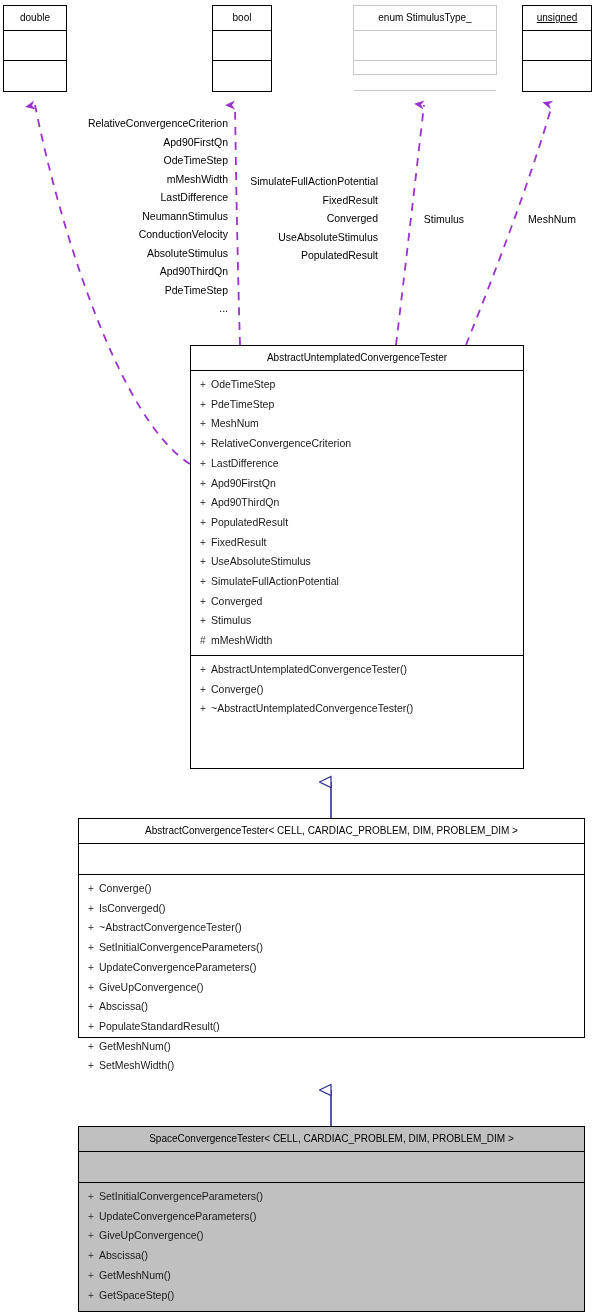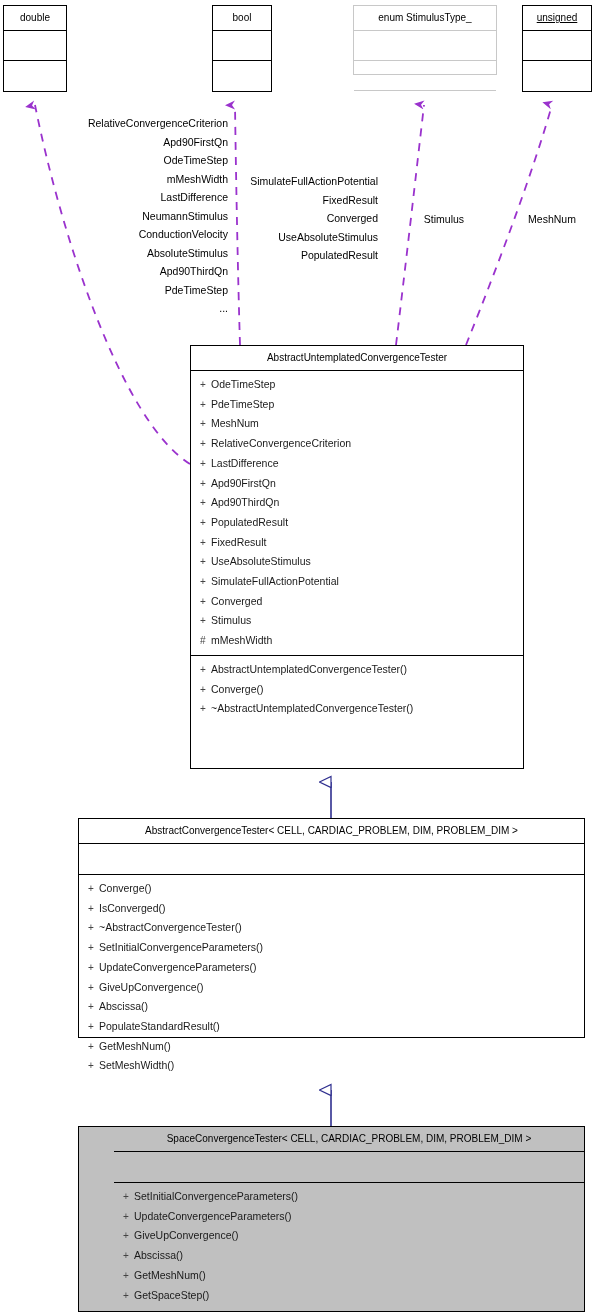--- a/index.html
+++ b/index.html
@@ -28,21 +28,20 @@
     position: absolute;
     box-sizing: border-box;
     background: #ffffff;
     border: 1px solid #000000;
   }
   .umlbox.light {
     border: 1px solid #c8c8c8;
   }
   .umlbox.shaded {
     background: #c0c0c0;
-    padding-left: 35px;
   }
   .uml-title {
     box-sizing: border-box;
     text-align: center;
     font-size: 10px;
     color: #000000;
     line-height: 1.1;
     padding: 6px 6px 7px 6px;
     border-bottom: 1px solid #000000;
     white-space: nowrap;

